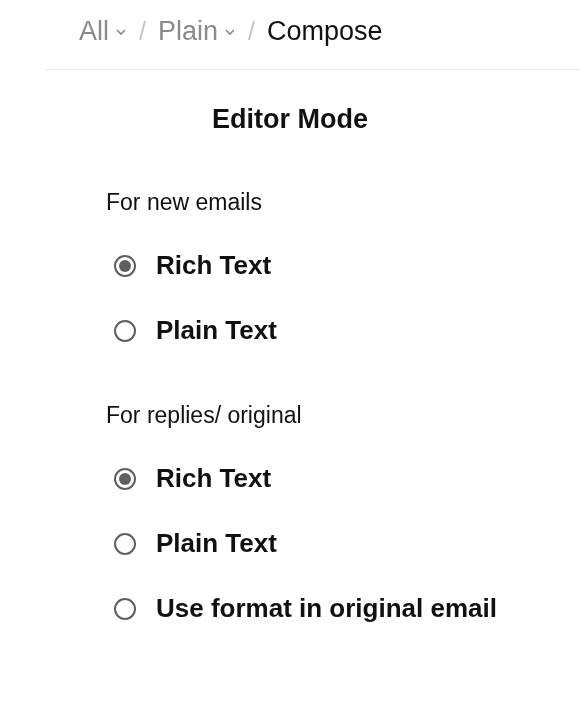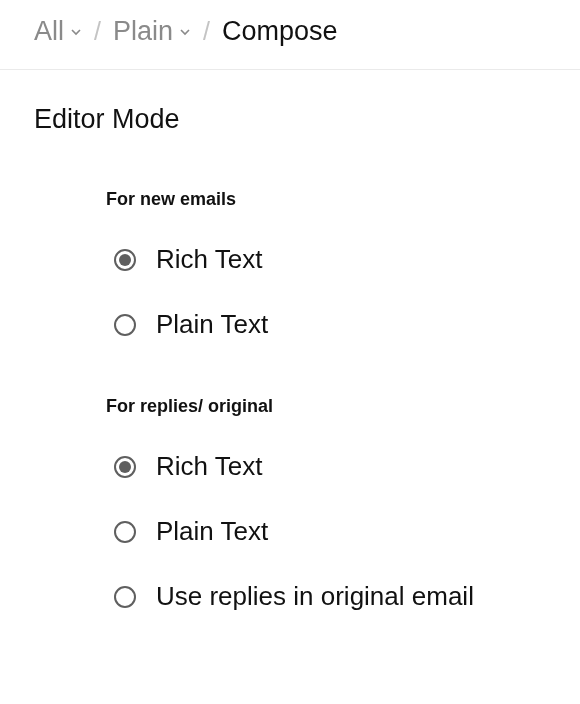--- a/index.html
+++ b/index.html
@@ -13,20 +13,21 @@
       width: 580px;
       height: 704px;
       color: #111;
     }
     .breadcrumb {
       display: flex;
       align-items: center;
       padding: 16px 34px 22px 34px;
       border-bottom: 1px solid #eaeaea;
       font-size: 27px;
+      margin-left: 45px;
     }
     .breadcrumb-item {
       display: inline-flex;
       align-items: center;
       color: #8a8a8a;
       cursor: pointer;
     }
     .breadcrumb-item.current {
       color: #111;
       font-weight: 500;
@@ -44,31 +45,32 @@
     .breadcrumb-sep {
       color: #c4c4c4;
       margin: 0 12px;
       font-size: 25px;
     }
     .content {
       padding: 34px 34px 0 34px;
     }
     .section-title {
       font-size: 27px;
-      font-weight: 400;
+      font-weight: 700;
       color: #111;
       margin-bottom: 54px;
+      text-align: center;
     }
     .subsection {
       margin-left: 72px;
       margin-bottom: 56px;
     }
     .subsection-title {
-      font-size: 18px;
-      font-weight: 700;
+      font-size: 23px;
+      font-weight: 400;
       color: #111;
       margin-bottom: 34px;
     }
     .radio-option {
       display: flex;
       align-items: center;
       margin-bottom: 34px;
       cursor: pointer;
       padding-left: 8px;
     }
@@ -87,21 +89,21 @@
       content: "";
       width: 12px;
       height: 12px;
       background: #5f5f5f;
       border-radius: 50%;
       display: block;
     }
     .radio-label {
       font-size: 26px;
       color: #111;
-      font-weight: 400;
+      font-weight: 700;
     }
   </style>
 </head>
 <body>
 
 <div class="breadcrumb">
   <span class="breadcrumb-item">
     <span>All</span>
     <span class="chevron-down">
       <svg viewBox="0 0 12 12">
@@ -144,16 +146,16 @@
     <div class="radio-option">
       <span class="radio-circle selected"></span>
       <span class="radio-label">Rich Text</span>
     </div>
     <div class="radio-option">
       <span class="radio-circle"></span>
       <span class="radio-label">Plain Text</span>
     </div>
     <div class="radio-option">
       <span class="radio-circle"></span>
-      <span class="radio-label">Use replies in original email</span>
+      <span class="radio-label">Use format in original email</span>
     </div>
   </div>
 </div>
 
 </body></html>

